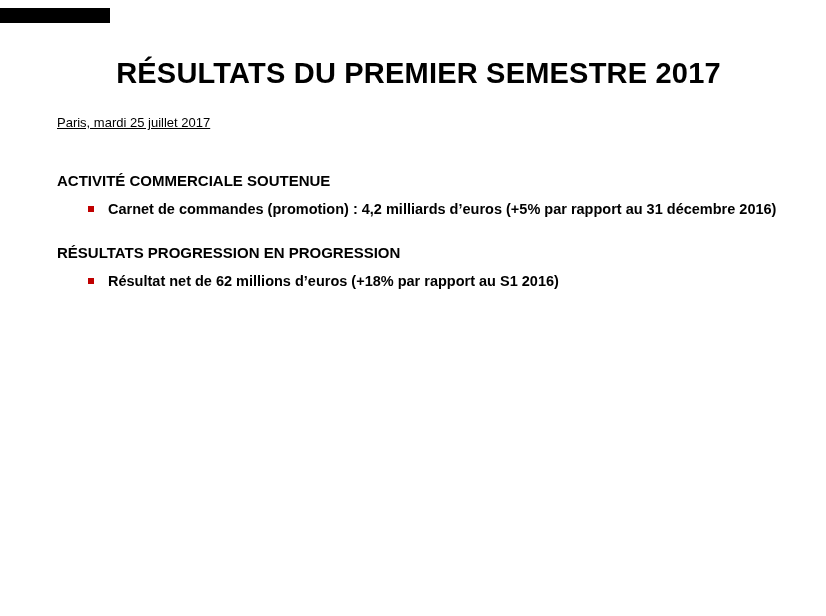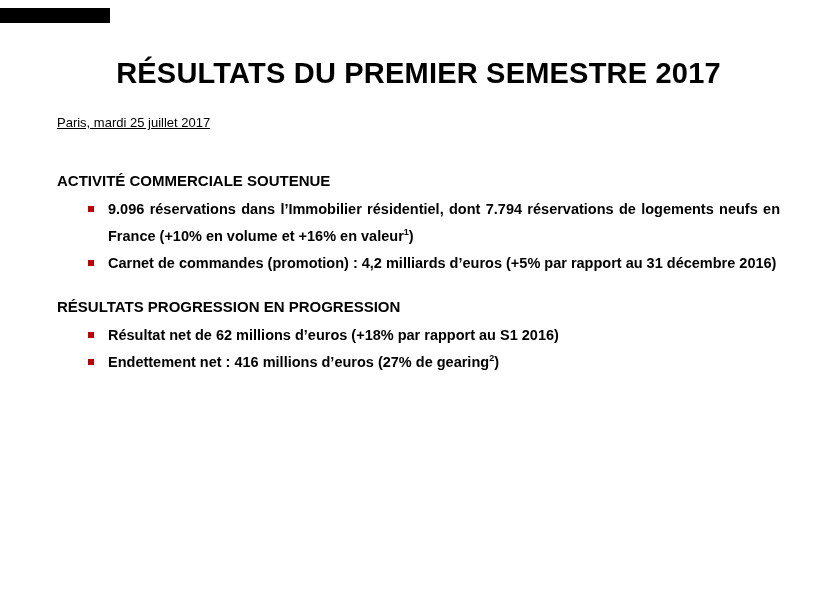--- a/index.html
+++ b/index.html
@@ -85,28 +85,26 @@
 
 <div class="page">
   <div class="topbar" style="background: rgb(0, 0, 0);"></div>
   <div class="content">
     <h1>RÉSULTATS DU PREMIER SEMESTRE 2017</h1>
     <div class="dateline">Paris, mardi 25 juillet 2017</div>
     <div id="sections">
         <div class="section first">
           <h2>ACTIVITÉ COMMERCIALE SOUTENUE</h2>
           <ul class="bullets">
-            <li><span class="sq" style="background: rgb(192, 0, 0);"></span>9.096 réservations dans l’Immobilier résidentiel, dont 7.794 réservations de logements neufs en France (+10% en volume et +16% en valeur<sup>1</sup>)</li>
             <li><span class="sq" style="background: rgb(192, 0, 0);"></span>Carnet de commandes (promotion) : 4,2 milliards d’euros (+5% par rapport au 31 décembre 2016)</li>
           </ul>
         </div>
         <div class="section">
           <h2>RÉSULTATS PROGRESSION EN PROGRESSION</h2>
           <ul class="bullets">
             <li><span class="sq" style="background: rgb(192, 0, 0);"></span>Résultat net de 62 millions d’euros (+18% par rapport au S1 2016)</li>
-            <li><span class="sq" style="background: rgb(192, 0, 0);"></span>Endettement net : 416 millions d’euros (27% de gearing<sup>2</sup>)</li>
           </ul>
         </div>
         <div class="section">
         </div>
       </div>
   </div>
 </div>
 
 </body></html>

